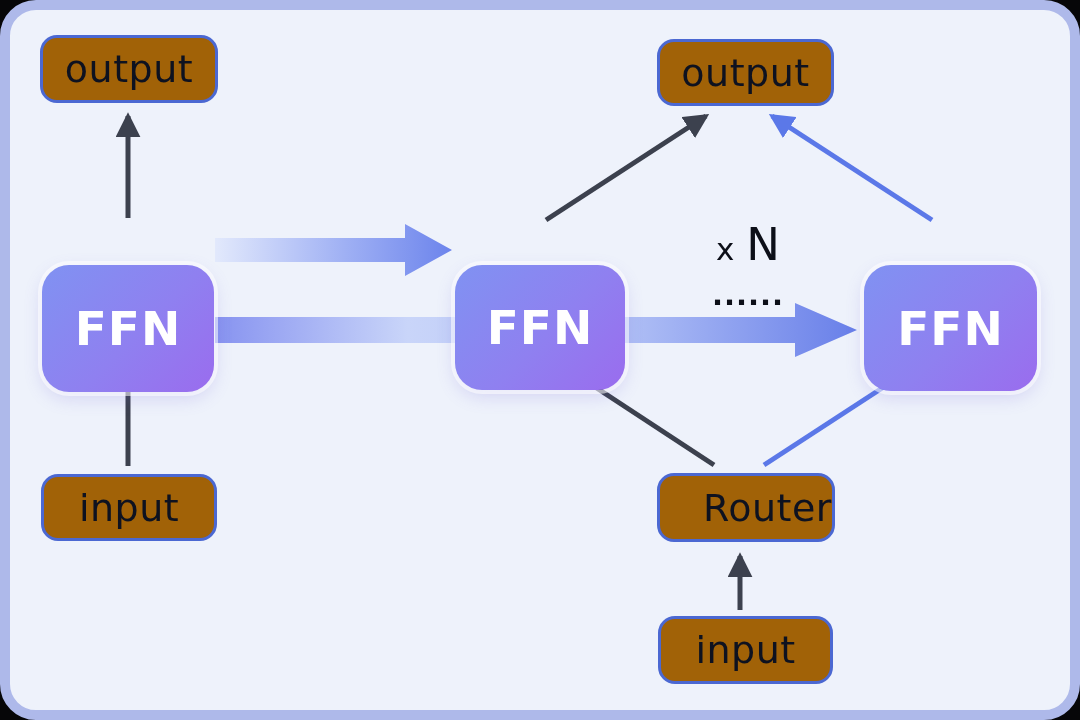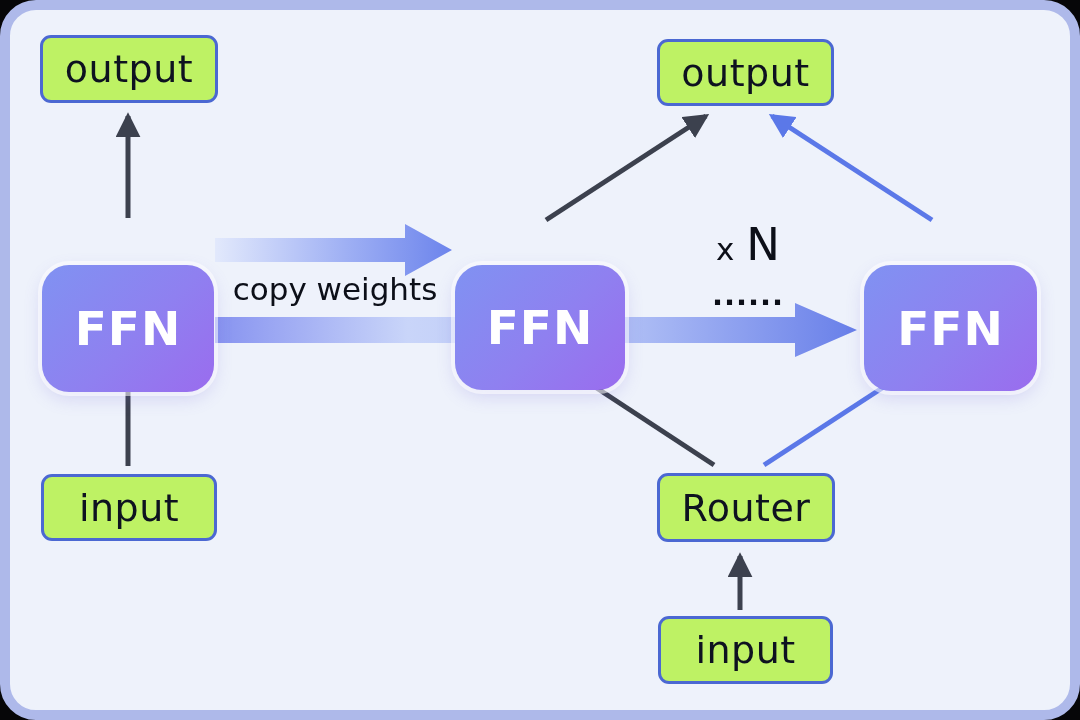--- a/index.html
+++ b/index.html
@@ -9,21 +9,21 @@
   }
   .panel{
     position:absolute;left:0;top:0;width:1080px;height:720px;
     box-sizing:border-box;background:#eef2fb;
     border:10px solid #aeb9ea;border-radius:36px;
   }
   .layer{position:absolute;left:0;top:0;width:1080px;height:720px;}
   svg.layer{z-index:1;}
   .node{
     position:absolute;z-index:2;box-sizing:border-box;
-    background:#bef264;border:3.5px solid #4b68d2;border-radius:11px;
+    background:#a16207;border:3.5px solid #4b68d2;border-radius:17px;
     display:flex;align-items:center;justify-content:center;
     font-size:38px;color:#0e1220;letter-spacing:.5px;
   }
   .ffn{
     position:absolute;z-index:2;box-sizing:border-box;
     background:linear-gradient(135deg,#8092f2 0%,#8f80f0 55%,#9a6cee 100%);
     border-radius:27px;
     box-shadow:0 0 0 4px rgba(255,255,255,.55),0 6px 18px rgba(110,95,215,.22);
     display:flex;align-items:center;justify-content:center;
     color:#ffffff;font-size:47px;font-weight:bold;letter-spacing:1px;margin-top:40px;
@@ -31,21 +31,21 @@
   .flabel{position:absolute;z-index:3;color:#0c0f18;text-align:center;}
   .copy-weights{left:215px;top:271px;width:240px;font-size:31px;}
   .xn{left:688px;top:218px;width:120px;display:flex;align-items:baseline;justify-content:center;gap:12px;}
   .xn .x{font-size:31px;}
   .xn .n{font-size:45px;}
   .dots{left:688px;top:278px;width:120px;font-size:29px;font-weight:bold;letter-spacing:1px;}
   
   #output-left {left:40px; top:35px; width:178px;height:68px;}
   #input-left  {left:41px; top:474px;width:176px;height:67px;}
   #output-center{left:657px;top:39px; width:177px;height:67px;}
-  #router      {left:657px;top:473px;width:178px;height:69px;}
+  #router      {left:657px;top:473px;width:178px;height:69px;justify-content:flex-end;}
   #input-bottom{left:658px;top:616px;width:175px;height:68px;}
   #ffn-left    {left:42px; top:225px;width:172px;height:127px;}
   #ffn-center  {left:455px;top:225px;width:170px;height:125px;}
   #ffn-right   {left:864px;top:225px;width:173px;height:126px;}
 </style>
 </head>
 <body>
 
 <div class="stage">
   <div class="panel"></div>
@@ -103,19 +103,18 @@
   <div class="ffn" id="ffn-right">
     <span>FFN</span>
   </div>
   <div class="node" id="router">
     <span>Router</span>
   </div>
   <div class="node" id="input-bottom">
     <span>input</span>
   </div>
 
-  <div class="flabel copy-weights">copy weights</div>
   <div class="flabel xn">
     <span class="x">x</span>
     <span class="n">N</span>
   </div>
   <div class="flabel dots">......</div>
 </div>
 
 </body></html>

